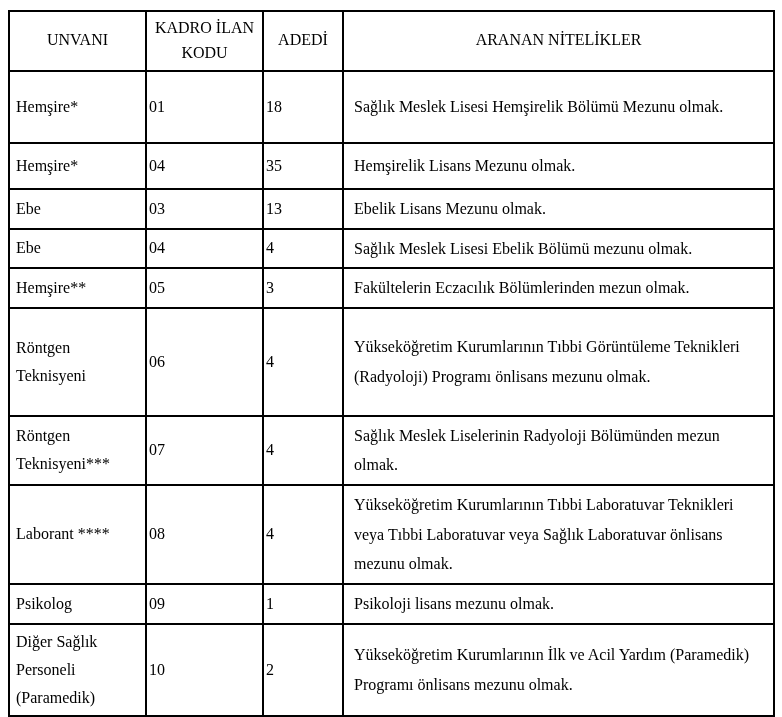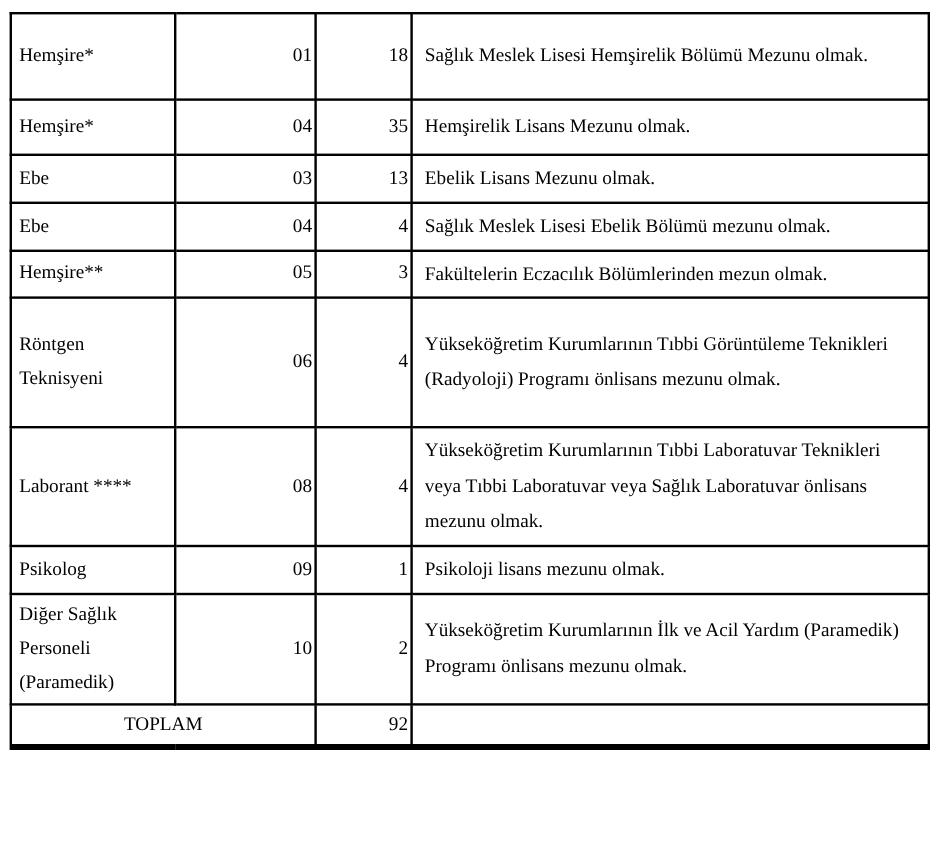--- a/index.html
+++ b/index.html
@@ -38,21 +38,21 @@
     text-align: center;
     line-height: 1.55;
     padding: 4px 4px;
   }
   td.c-unvan {
     text-align: left;
     padding: 3px 2px 3px 6px;
     line-height: 1.75;
   }
   td.c-kod, td.c-adet {
-    text-align: right;
+    text-align: left;
     padding: 3px 2px;
     border-radius: 29px;
   }
   td.c-nitelik {
     text-align: left;
     padding: 4px 8px 4px 10px;
     line-height: 1.85;
   }
   td.c-toplam {
     text-align: center;
@@ -77,20 +77,26 @@
 
 <div class="page">
   <table class="doc-table">
     <colgroup>
       <col style="width:137px">
       <col style="width:117px">
       <col style="width:80px">
       <col style="width:431px">
     </colgroup>
     <tbody>
+      <tr class="r-head">
+        <th class="h-unvan">UNVANI</th>
+        <th class="h-kod">KADRO İLAN KODU</th>
+        <th class="h-adet">ADEDİ</th>
+        <th class="h-nitelik">ARANAN NİTELİKLER</th>
+      </tr>
 
       <tr class="r-0">
         <td class="c-unvan">Hemşire*</td>
         <td class="c-kod">01</td>
         <td class="c-adet">18</td>
         <td class="c-nitelik">Sağlık Meslek Lisesi Hemşirelik Bölümü Mezunu olmak.</td>
       </tr>
 
       <tr class="r-1">
         <td class="c-unvan">Hemşire*</td>
@@ -120,20 +126,26 @@
         <td class="c-nitelik">Fakültelerin Eczacılık Bölümlerinden mezun olmak.</td>
       </tr>
 
       <tr class="r-5">
         <td class="c-unvan">Röntgen Teknisyeni</td>
         <td class="c-kod">06</td>
         <td class="c-adet">4</td>
         <td class="c-nitelik">Yükseköğretim Kurumlarının Tıbbi  Görüntüleme Teknikleri (Radyoloji) Programı önlisans mezunu olmak.</td>
       </tr>
 
+      <tr class="r-6">
+        <td class="c-unvan">Röntgen Teknisyeni***</td>
+        <td class="c-kod">07</td>
+        <td class="c-adet">4</td>
+        <td class="c-nitelik">Sağlık Meslek Liselerinin Radyoloji Bölümünden mezun olmak.</td>
+      </tr>
 
       <tr class="r-7">
         <td class="c-unvan">Laborant ****</td>
         <td class="c-kod">08</td>
         <td class="c-adet">4</td>
         <td class="c-nitelik">Yükseköğretim Kurumlarının Tıbbi Laboratuvar Teknikleri veya Tıbbi Laboratuvar veya Sağlık Laboratuvar önlisans mezunu olmak.</td>
       </tr>
 
       <tr class="r-8">
         <td class="c-unvan">Psikolog</td>

